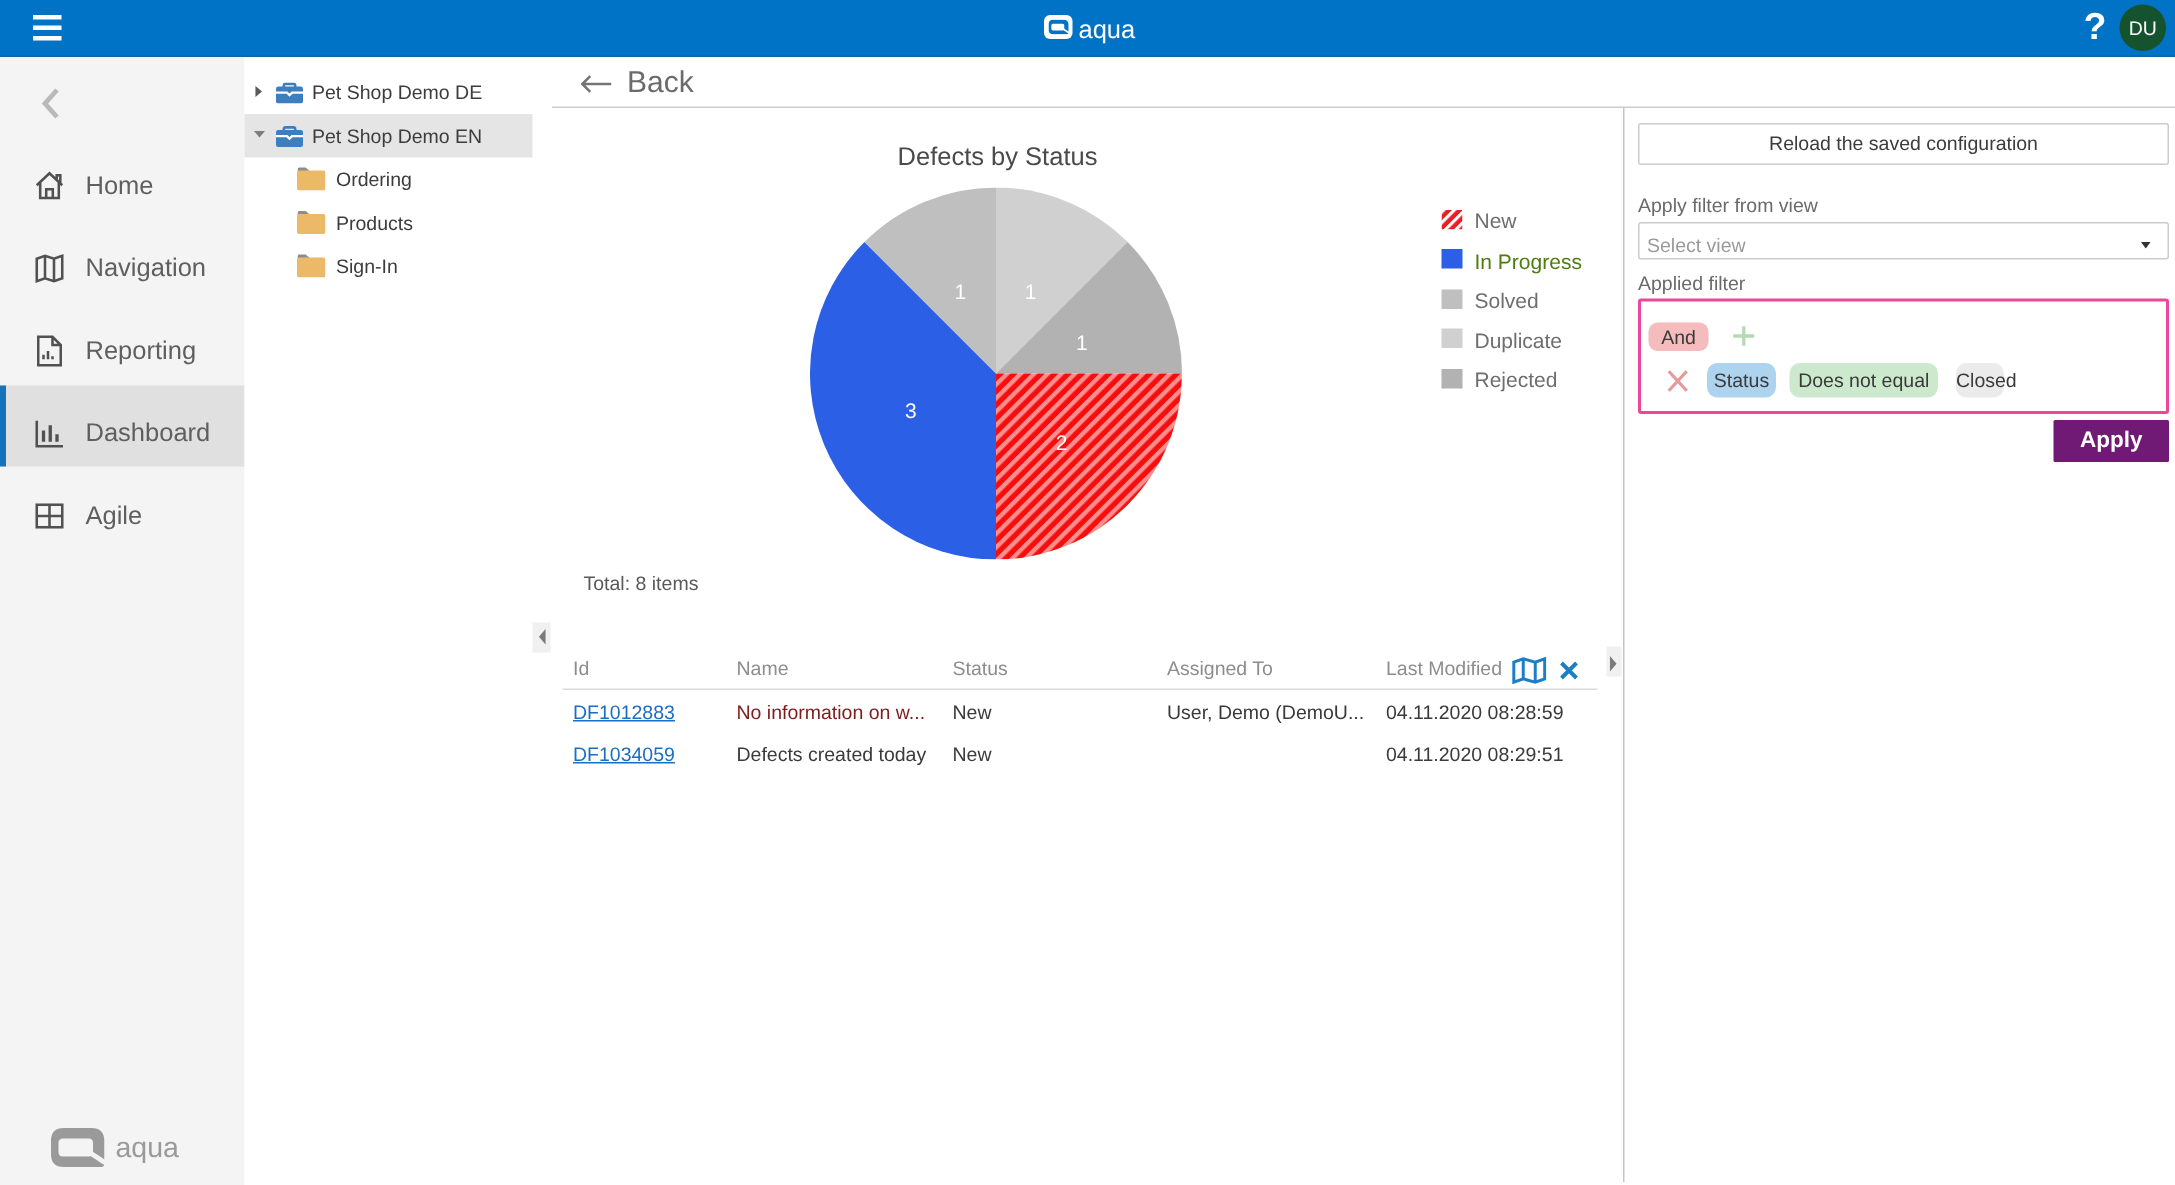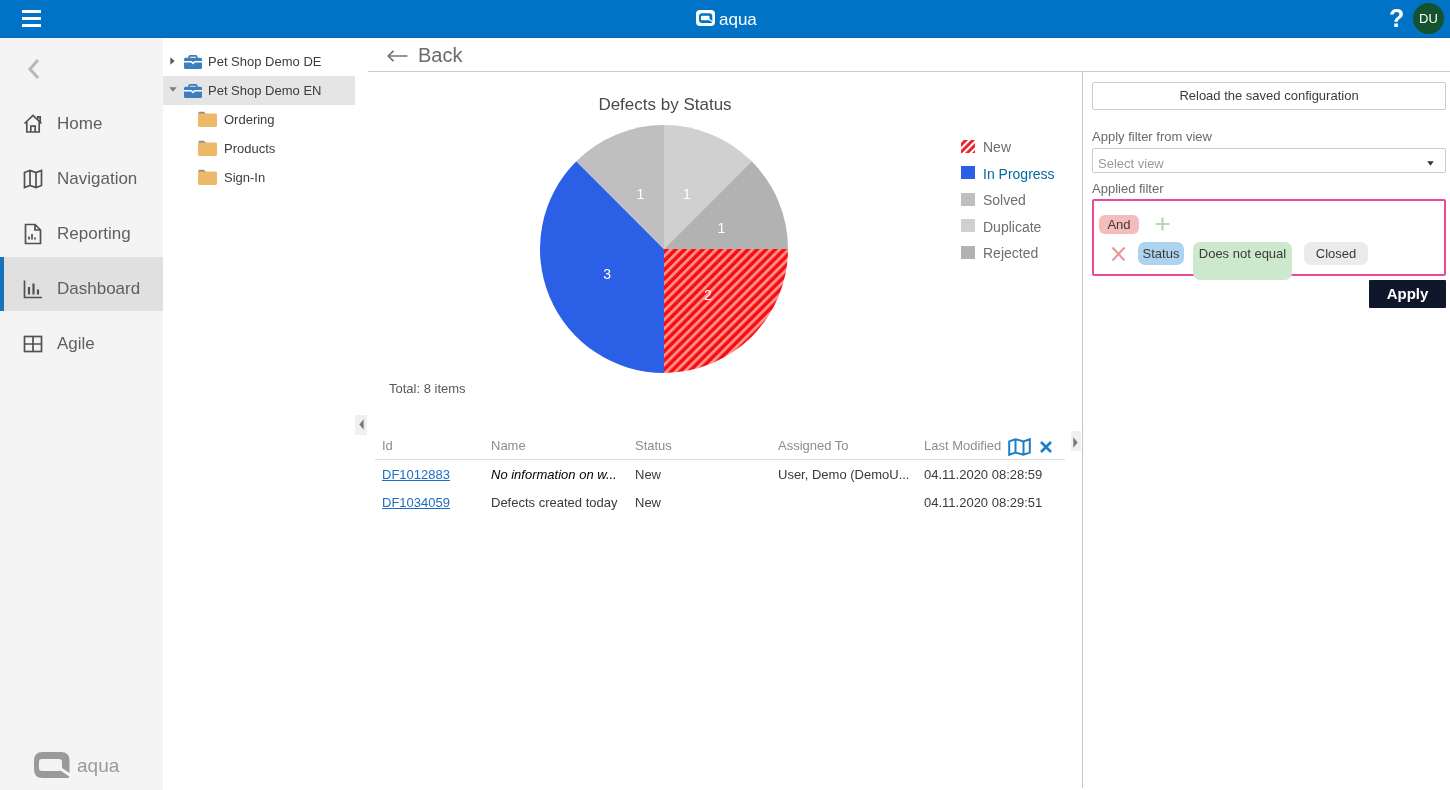--- a/index.html
+++ b/index.html
@@ -148,21 +148,21 @@
   <defs>
     <pattern id="hatch2" width="5" height="5" patternUnits="userSpaceOnUse" patternTransform="rotate(-45)">
       <rect width="5" height="5" fill="#ed1c24"></rect>
       <rect width="5" height="2.1" fill="#ffffff"></rect>
     </pattern>
   </defs>
   <rect width="14" height="13" fill="url(#hatch2)"></rect>
 </svg>
 <div class="abs" style="left:983px;top:139px;font-size:14px;color:#6e6e6e;">New</div>
 <div class="abs" style="left:961px;top:166px;width:14px;height:13px;background:#2b5fe6;"></div>
-<div class="abs" style="left:983px;top:166px;font-size:14px;color:#0369a1;">In Progress</div>
+<div class="abs" style="left:983px;top:166px;font-size:14px;color:#4d7c0f;">In Progress</div>
 <div class="abs" style="left:961px;top:193px;width:14px;height:13px;background:#bfbfbf;"></div>
 <div class="abs" style="left:983px;top:192px;font-size:14px;color:#6e6e6e;">Solved</div>
 <div class="abs" style="left:961px;top:219px;width:14px;height:13px;background:#d0d0d0;"></div>
 <div class="abs" style="left:983px;top:219px;font-size:14px;color:#6e6e6e;">Duplicate</div>
 <div class="abs" style="left:961px;top:246px;width:14px;height:13px;background:#b2b2b2;"></div>
 <div class="abs" style="left:983px;top:245px;font-size:14px;color:#6e6e6e;">Rejected</div>
 
 <div class="abs" style="left:389px;top:381px;font-size:13px;color:#595959;">Total: 8 items</div>
 
 <div class="abs" style="left:355px;top:415px;width:12px;height:20px;background:#f0f0f0;"></div>
@@ -183,21 +183,21 @@
 <svg class="abs" style="left:1008px;top:438px;" width="23" height="18" viewBox="0 0 23 18">
   <path d="M1.2,3.4 L7.5,1.2 L15.5,3.4 L21.8,1.2 V14.6 L15.5,16.8 L7.5,14.6 L1.2,16.8 Z M7.5,1.2 V14.6 M15.5,3.4 V16.8" fill="none" stroke="#1d7ec8" stroke-width="2"></path>
 </svg>
 <svg class="abs" style="left:1039px;top:440px;" width="14" height="14" viewBox="0 0 14 14">
   <path d="M2,2 L12,12 M12,2 L2,12" stroke="#1d7ec8" stroke-width="2.6"></path>
 </svg>
 
 <div class="abs" style="left:375px;top:459px;width:690px;height:1px;background:#dcdcdc;"></div>
 
 <div class="abs" style="left:382px;top:467px;font-size:13px;color:#1b6ec2;text-decoration:underline;text-align:right;">DF1012883</div>
-<div class="abs" style="left:491px;top:467px;font-size:13px;color:#000000;font-style:italic;">No information on w...</div>
+<div class="abs" style="left:491px;top:467px;font-size:13px;color:#7f1d1d;">No information on w...</div>
 <div class="abs" style="left:635px;top:467px;font-size:13px;color:#3a3a3a;">New</div>
 <div class="abs" style="left:778px;top:467px;font-size:13px;color:#3a3a3a;">User, Demo (DemoU...</div>
 <div class="abs" style="left:924px;top:467px;font-size:13px;color:#3a3a3a;">04.11.2020 08:28:59</div>
 
 <div class="abs" style="left:382px;top:495px;font-size:13px;color:#1b6ec2;text-decoration:underline;">DF1034059</div>
 <div class="abs" style="left:491px;top:495px;font-size:13px;color:#3a3a3a;">Defects created today</div>
 <div class="abs" style="left:635px;top:495px;font-size:13px;color:#3a3a3a;">New</div>
 <div class="abs" style="left:924px;top:495px;font-size:13px;color:#3a3a3a;">04.11.2020 08:29:51</div>
 
 <div class="abs" style="left:1082px;top:72px;width:1px;height:716px;background:#c5c5c5;"></div>
@@ -217,17 +217,17 @@
 
 <div class="abs" style="left:1092px;top:199px;width:354px;height:77px;border:2px solid #ec4899;border-radius:2px;">
   <div class="abs" style="left:5px;top:14px;width:40px;height:19px;background:#f4bcbc;border-radius:6px;text-align:center;line-height:19px;font-size:13px;color:#3a3a3a;">And</div>
   <svg class="abs" style="left:61px;top:16px;" width="15" height="14" viewBox="0 0 15 14">
       <path d="M7.5,0.5 V13.5 M0.5,7 H14.5" stroke="#b5d9b5" stroke-width="2.2"></path>
     </svg>
   <svg class="abs" style="left:17px;top:45px;" width="15" height="16" viewBox="0 0 15 16">
       <path d="M1.5,1.5 L13.5,14.5 M13.5,1.5 L1.5,14.5" stroke="#e59b9b" stroke-width="2.2"></path>
     </svg>
   <div class="abs" style="left:44px;top:41px;width:46px;height:23px;background:#aed3ef;border-radius:7px;text-align:center;line-height:23px;font-size:13px;color:#3a3a3a;">Status</div>
-  <div class="abs" style="left:99px;top:41px;width:99px;height:38px;background:#cde9cd;border-radius:7px;text-align:center;line-height:23px;font-size:13px;color:#3a3a3a;">Does not equal</div>
-  <div class="abs" style="left:210px;top:41px;width:64px;height:23px;background:#ebebeb;border-radius:7px;text-align:center;line-height:23px;font-size:13px;color:#3a3a3a;">Closed</div>
-</div>
-
-<div class="abs" style="left:1369px;top:280px;width:77px;height:28px;background:#0f172a;border-radius:1px;text-align:center;line-height:28px;font-size:15px;font-weight:bold;color:#fff;">Apply</div>
+  <div class="abs" style="left:99px;top:41px;width:99px;height:23px;background:#cde9cd;border-radius:7px;text-align:center;line-height:23px;font-size:13px;color:#3a3a3a;">Does not equal</div>
+  <div class="abs" style="left:210px;top:41px;width:32px;height:23px;background:#ebebeb;border-radius:7px;text-align:center;line-height:23px;font-size:13px;color:#3a3a3a;">Closed</div>
+</div>
+
+<div class="abs" style="left:1369px;top:280px;width:77px;height:28px;background:#701a75;border-radius:1px;text-align:center;line-height:28px;font-size:15px;font-weight:bold;color:#fff;">Apply</div>
 
 </body></html>

